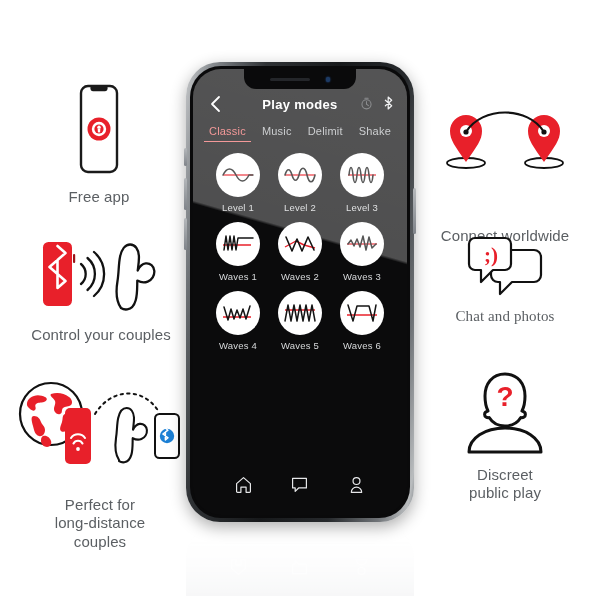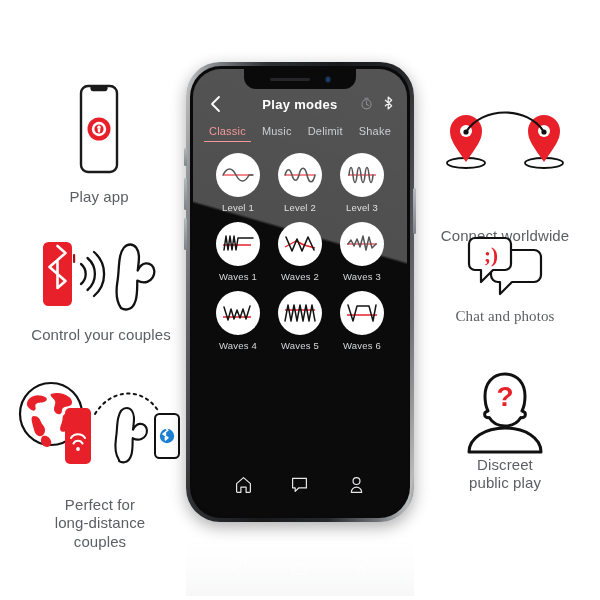--- a/index.html
+++ b/index.html
@@ -28,21 +28,21 @@
   
   #f-connect   { left:412px; top:108px; width:186px;gap:48px; }
   #f-chat      { left:412px; top:234px; width:186px; }
   #f-discreet  { left:412px; top:368px; width:186px; }
 
   #f-free .cap     { margin-top:10px; }
   #f-control .cap  { margin-top:8px; }
   #f-distance .cap { margin-top:28px; }
   #f-connect .cap  { margin-top:7px; }
   #f-chat .cap     { margin-top:9px;font-family:Liberation Serif, serif; }
-  #f-discreet .cap { }
+  #f-discreet .cap { margin-top:10px; }
 
   
   #phone-wrap { position:absolute; left:186px; top:62px; width:228px; height:460px; }
 
   #phone-frame {
     position:absolute; inset:0;
     border-radius:34px;
     background:linear-gradient(100deg,#c9cbcd 0%,#8c9094 8%,#5d6165 16%,
                #2f3235 26%,#17191b 50%,#26292c 72%,#6e7276 88%,#b9bcbe 97%,#7d8185 100%);
     box-shadow:0 5px 16px rgba(0,0,0,.32);
@@ -149,21 +149,21 @@
       <svg width="76" height="96" viewBox="0 0 76 96">
         <rect x="20" y="4" width="36" height="86" rx="7" ry="7" fill="#fff" stroke="#1a1a1a" stroke-width="2.4"></rect>
         <path d="M31 4 h14 a1.6 1.6 0 0 1 1.6 1.6 v1.2 a2.4 2.4 0 0 1 -2.4 2.4 h-12.4 a2.4 2.4 0 0 1 -2.4 -2.4 v-1.2 a1.6 1.6 0 0 1 1.6 -1.6 z" fill="#1a1a1a"></path>
         <circle cx="38" cy="47" r="11.5" fill="#e8202a"></circle>
         <circle cx="38" cy="47" r="7.2" fill="#fff"></circle>
         <circle cx="38" cy="47" r="4.6" fill="#e8202a"></circle>
         <path d="M38 43.6 a1.7 1.7 0 0 1 1.7 1.7 v1.1 h-3.4 v-1.1 a1.7 1.7 0 0 1 1.7 -1.7 z" fill="#fff"></path>
         <rect x="36.8" y="46.2" width="2.4" height="4.2" rx="1" fill="#fff"></rect>
       </svg>
     </div>
-    <div class="cap">Play app</div>
+    <div class="cap">Free app</div>
   </div>
 
   <div class="feature" id="f-control">
     <div class="art">
       <svg width="180" height="86" viewBox="0 0 180 86">
 
         <rect x="32" y="10" width="29" height="64" rx="5.5" fill="#e8202a"></rect>
         <rect x="62" y="22" width="2.2" height="9" rx="1" fill="#9c1218"></rect>
 
         <g stroke="#fff" stroke-width="2.6" fill="none" stroke-linecap="round" stroke-linejoin="round">

